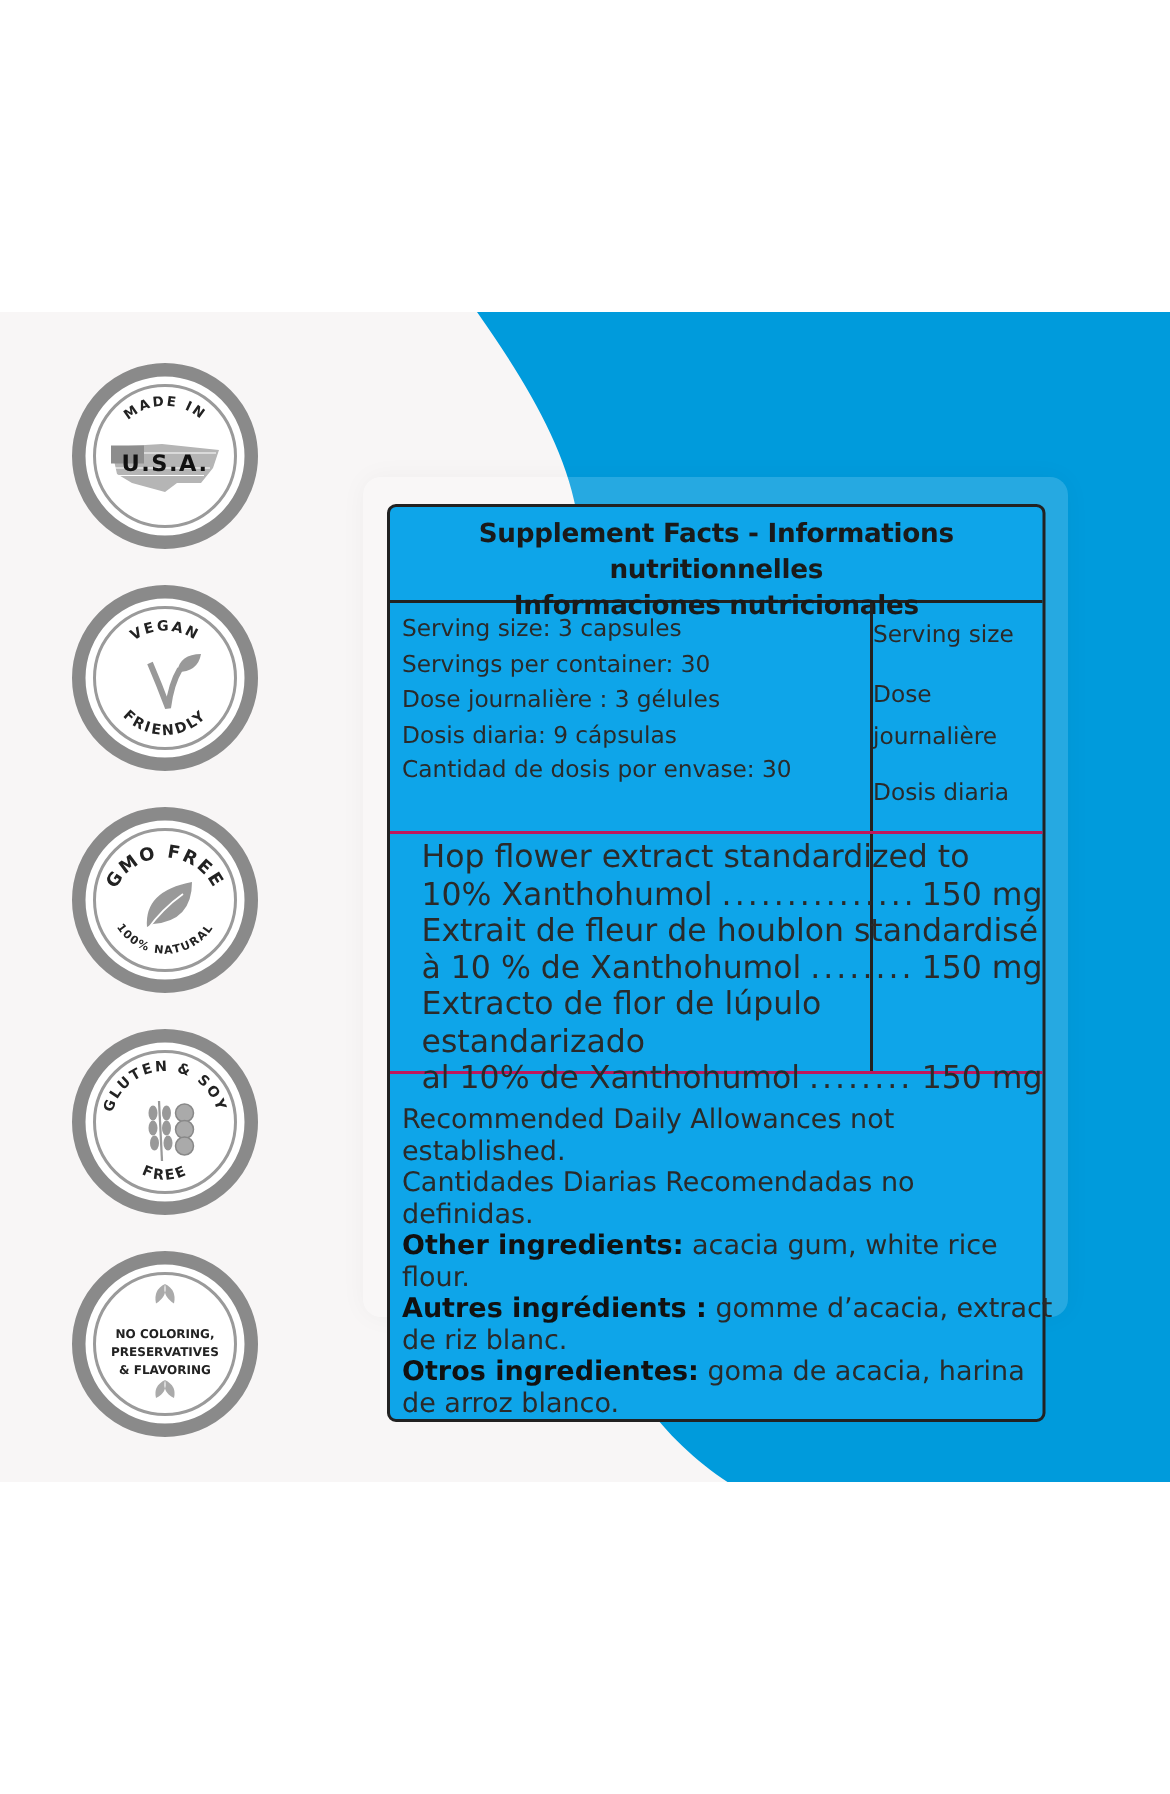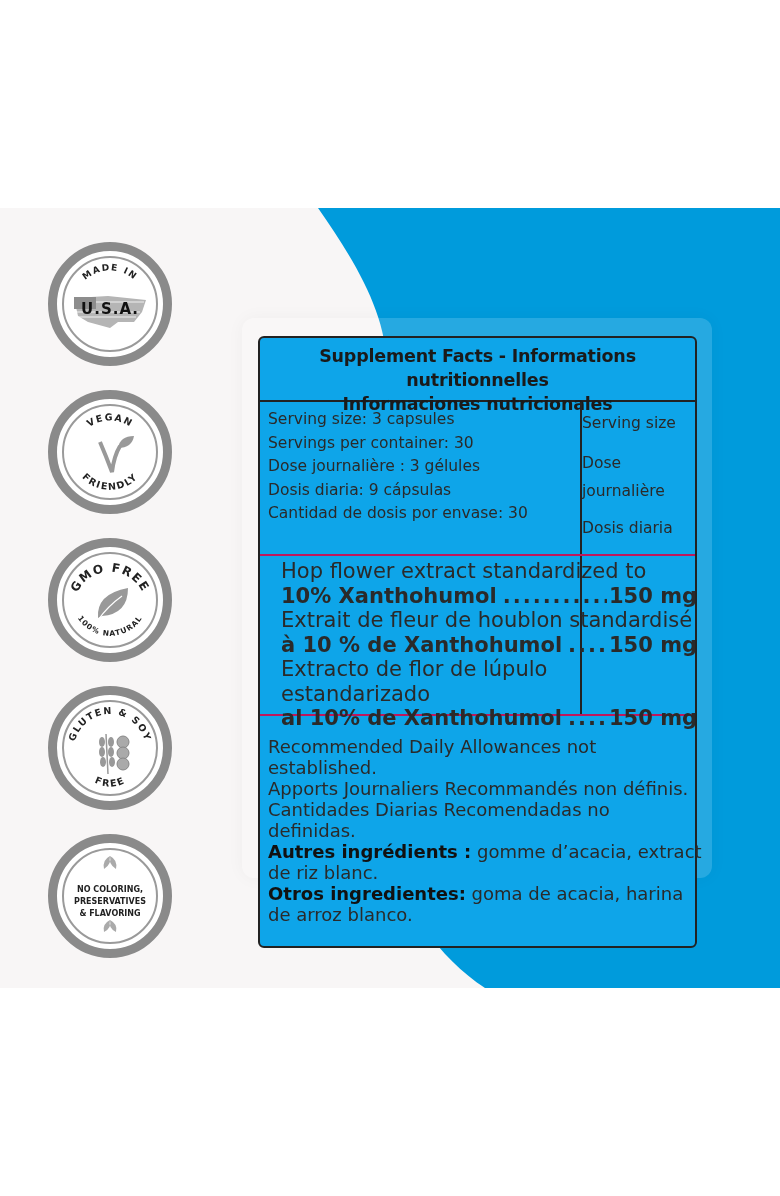--- a/index.html
+++ b/index.html
@@ -12,21 +12,21 @@
   .panel{position:absolute;left:242px;top:318px;width:470px;height:560px;border-radius:12px;background:rgba(255,255,255,0.15);box-shadow:0 0 18px rgba(0,0,0,0.04);}
   .facts{position:absolute;left:258px;top:336px;width:439px;height:612px;border:2px solid #222;border-radius:6px;background:#0ea5e9;box-sizing:border-box;color:#2a2a2a;}
   .facts .head{height:64px;border-bottom:2px solid #222;text-align:center;font-weight:bold;color:#1a1a1a;font-size:17.5px;line-height:24px;padding-top:6px;box-sizing:border-box;letter-spacing:-0.2px;}
   .row{position:relative;border-bottom:2px solid #be185d;box-sizing:border-box;}
   .serving{height:154px;}
   .ingr{height:160px;}
   .vline{position:absolute;left:320px;top:0;bottom:0;border-left:2px solid #222;}
   .serving .left{position:absolute;left:8px;top:6px;font-size:15.5px;line-height:23.5px;}
   .serving .right{position:absolute;left:322px;right:10px;top:6px;text-align:left;font-size:15.5px;line-height:23.5px;}
   .ingr .lines{position:absolute;left:0;top:3px;right:0;font-size:21px;line-height:24.5px;margin-left:21px;}
-  .ing-line{display:flex;white-space:nowrap;font-weight:bold;}
+  .ing-line{display:flex;white-space:nowrap;}
   .dots{flex:1;overflow:hidden;letter-spacing:2px;margin:0 0 0 6px;}
   .amt{width:86px;text-align:right;padding-left:2px;}
   .notes{position:absolute;left:8px;top:20px;font-size:18px;line-height:21px;}
   .notes b{color:#111;}
 </style>
 </head>
 <body>
 
 <div class="band">
   <svg class="bg" width="780" height="780" viewBox="0 0 780 780">
@@ -161,18 +161,18 @@
       <div class="ing-line">
         <span>al 10% de Xanthohumol</span>
         <span class="dots">......................................</span>
         <span class="amt">150 mg</span>
       </div>
     </div>
   </div>
 
   <div class="notes" style="position:relative;">
     <div>Recommended Daily Allowances not established.</div>
-    <div>Apports Journaliers Recommandés non définis.</div>
     <div>Cantidades Diarias Recomendadas no definidas.</div>
+    <div><b>Other ingredients:</b><span> acacia gum, white rice flour.</span></div>
     <div><b>Autres ingrédients :</b><span> gomme d’acacia, extract de riz blanc.</span></div>
     <div><b>Otros ingredientes:</b><span> goma de acacia, harina de arroz blanco.</span></div>
   </div>
 </div>
 
 </body></html>

